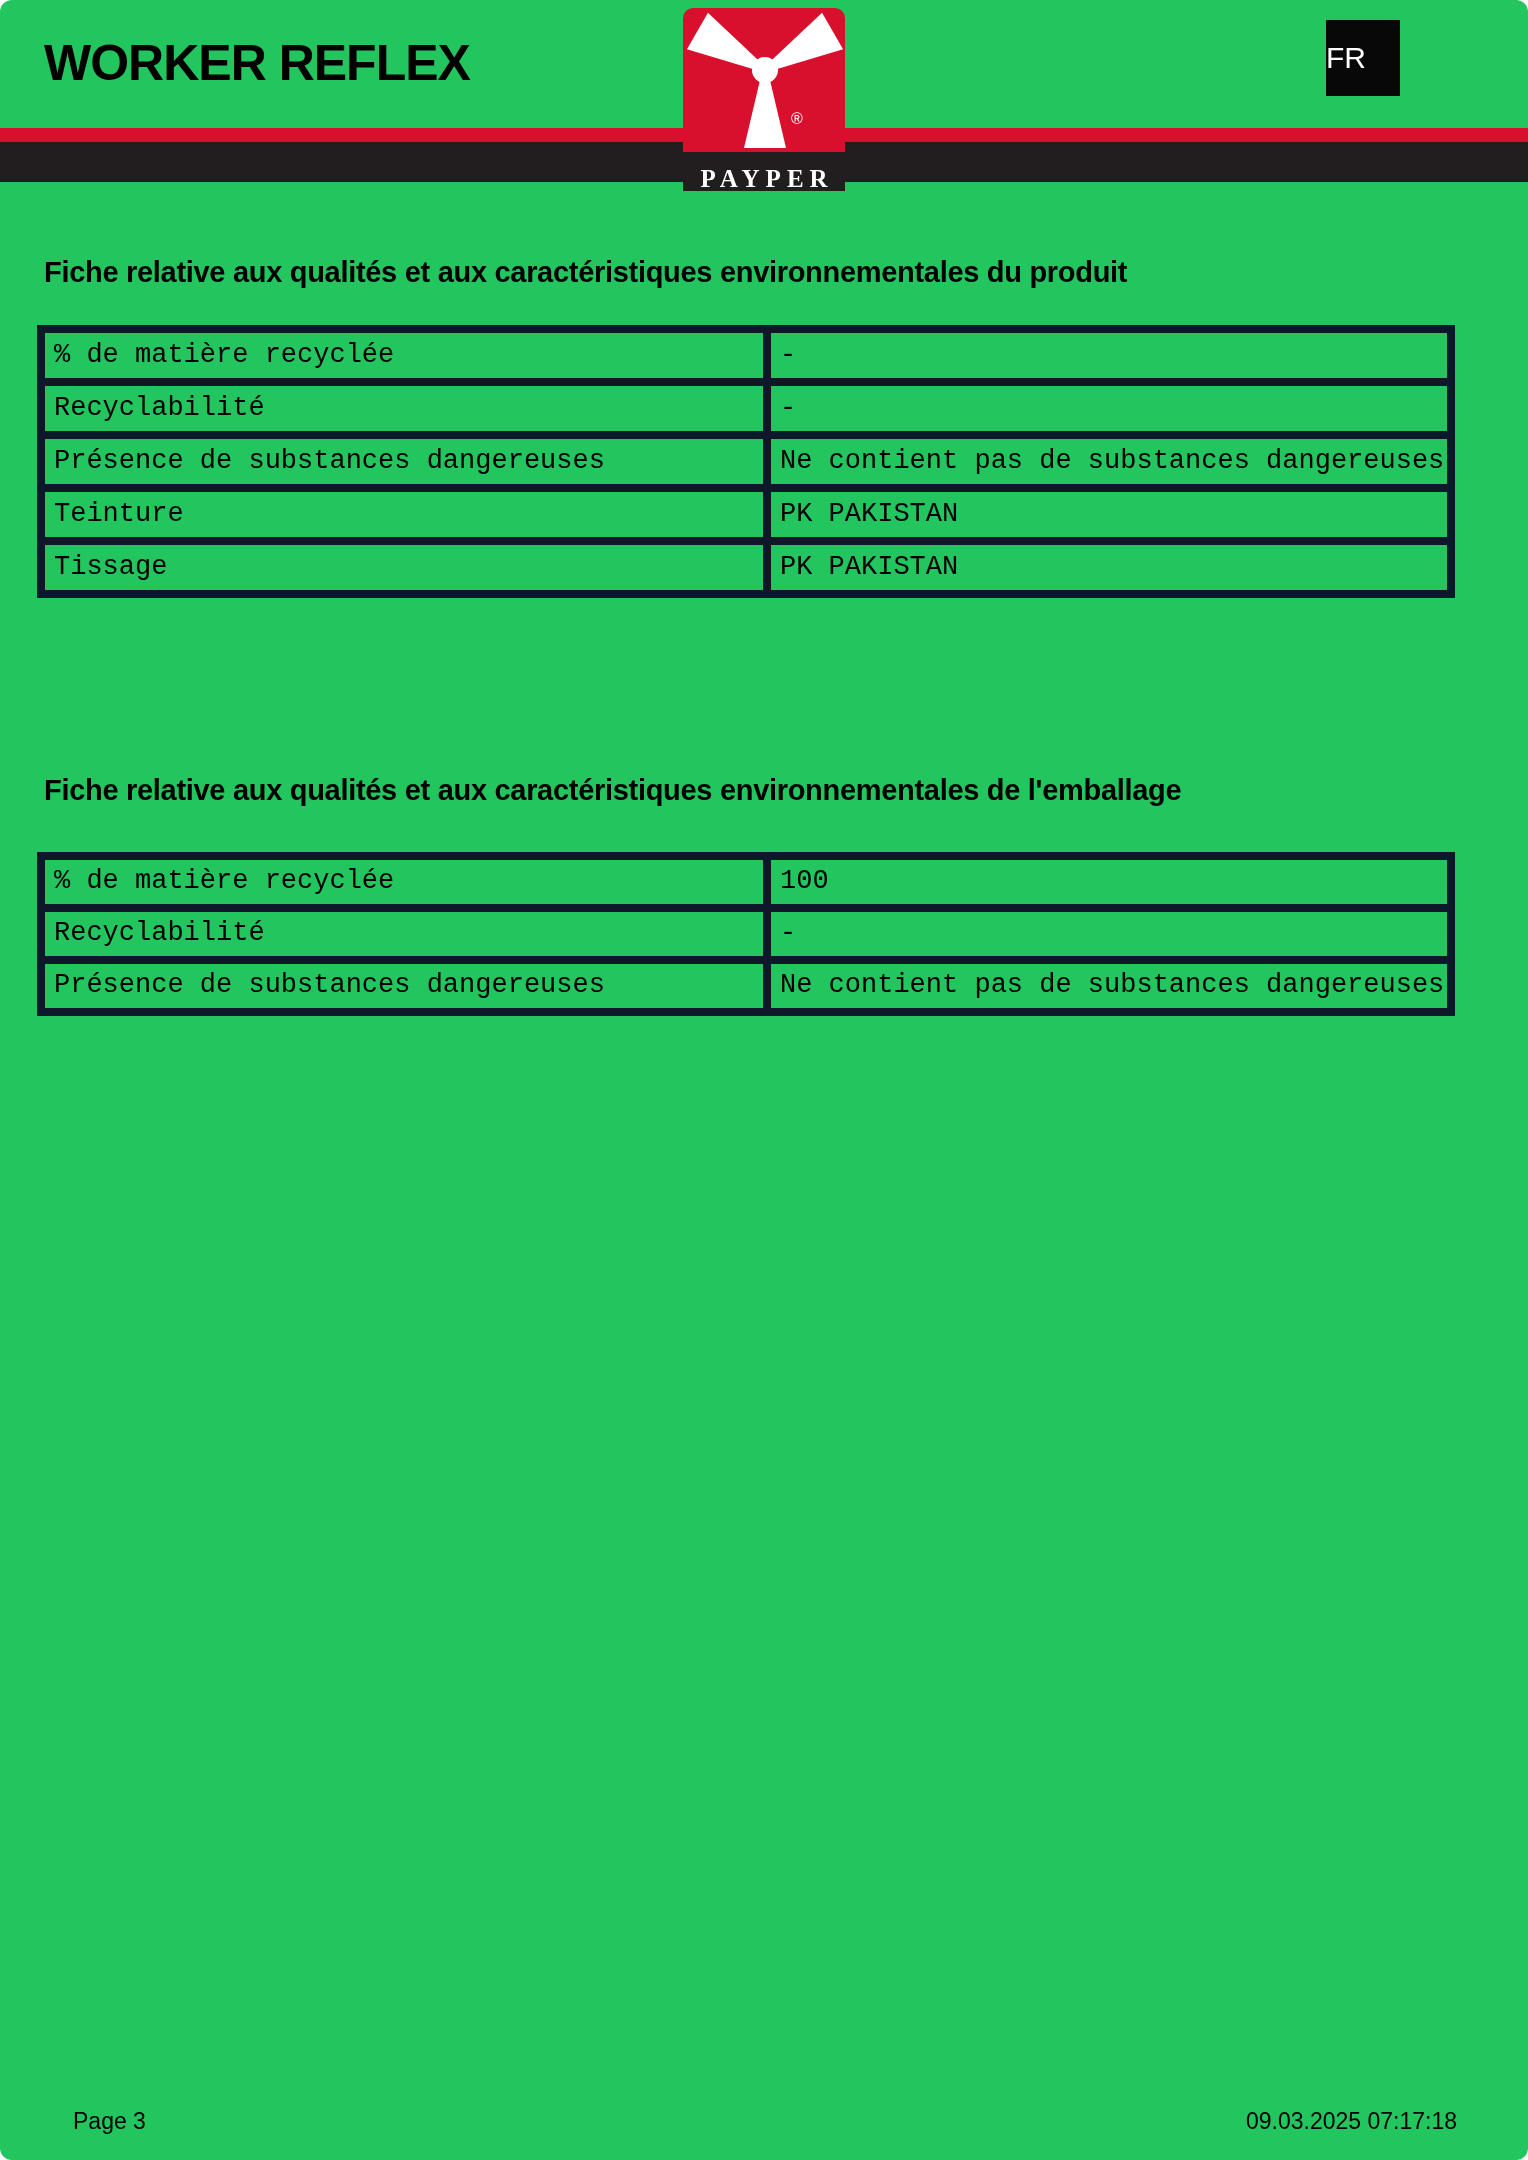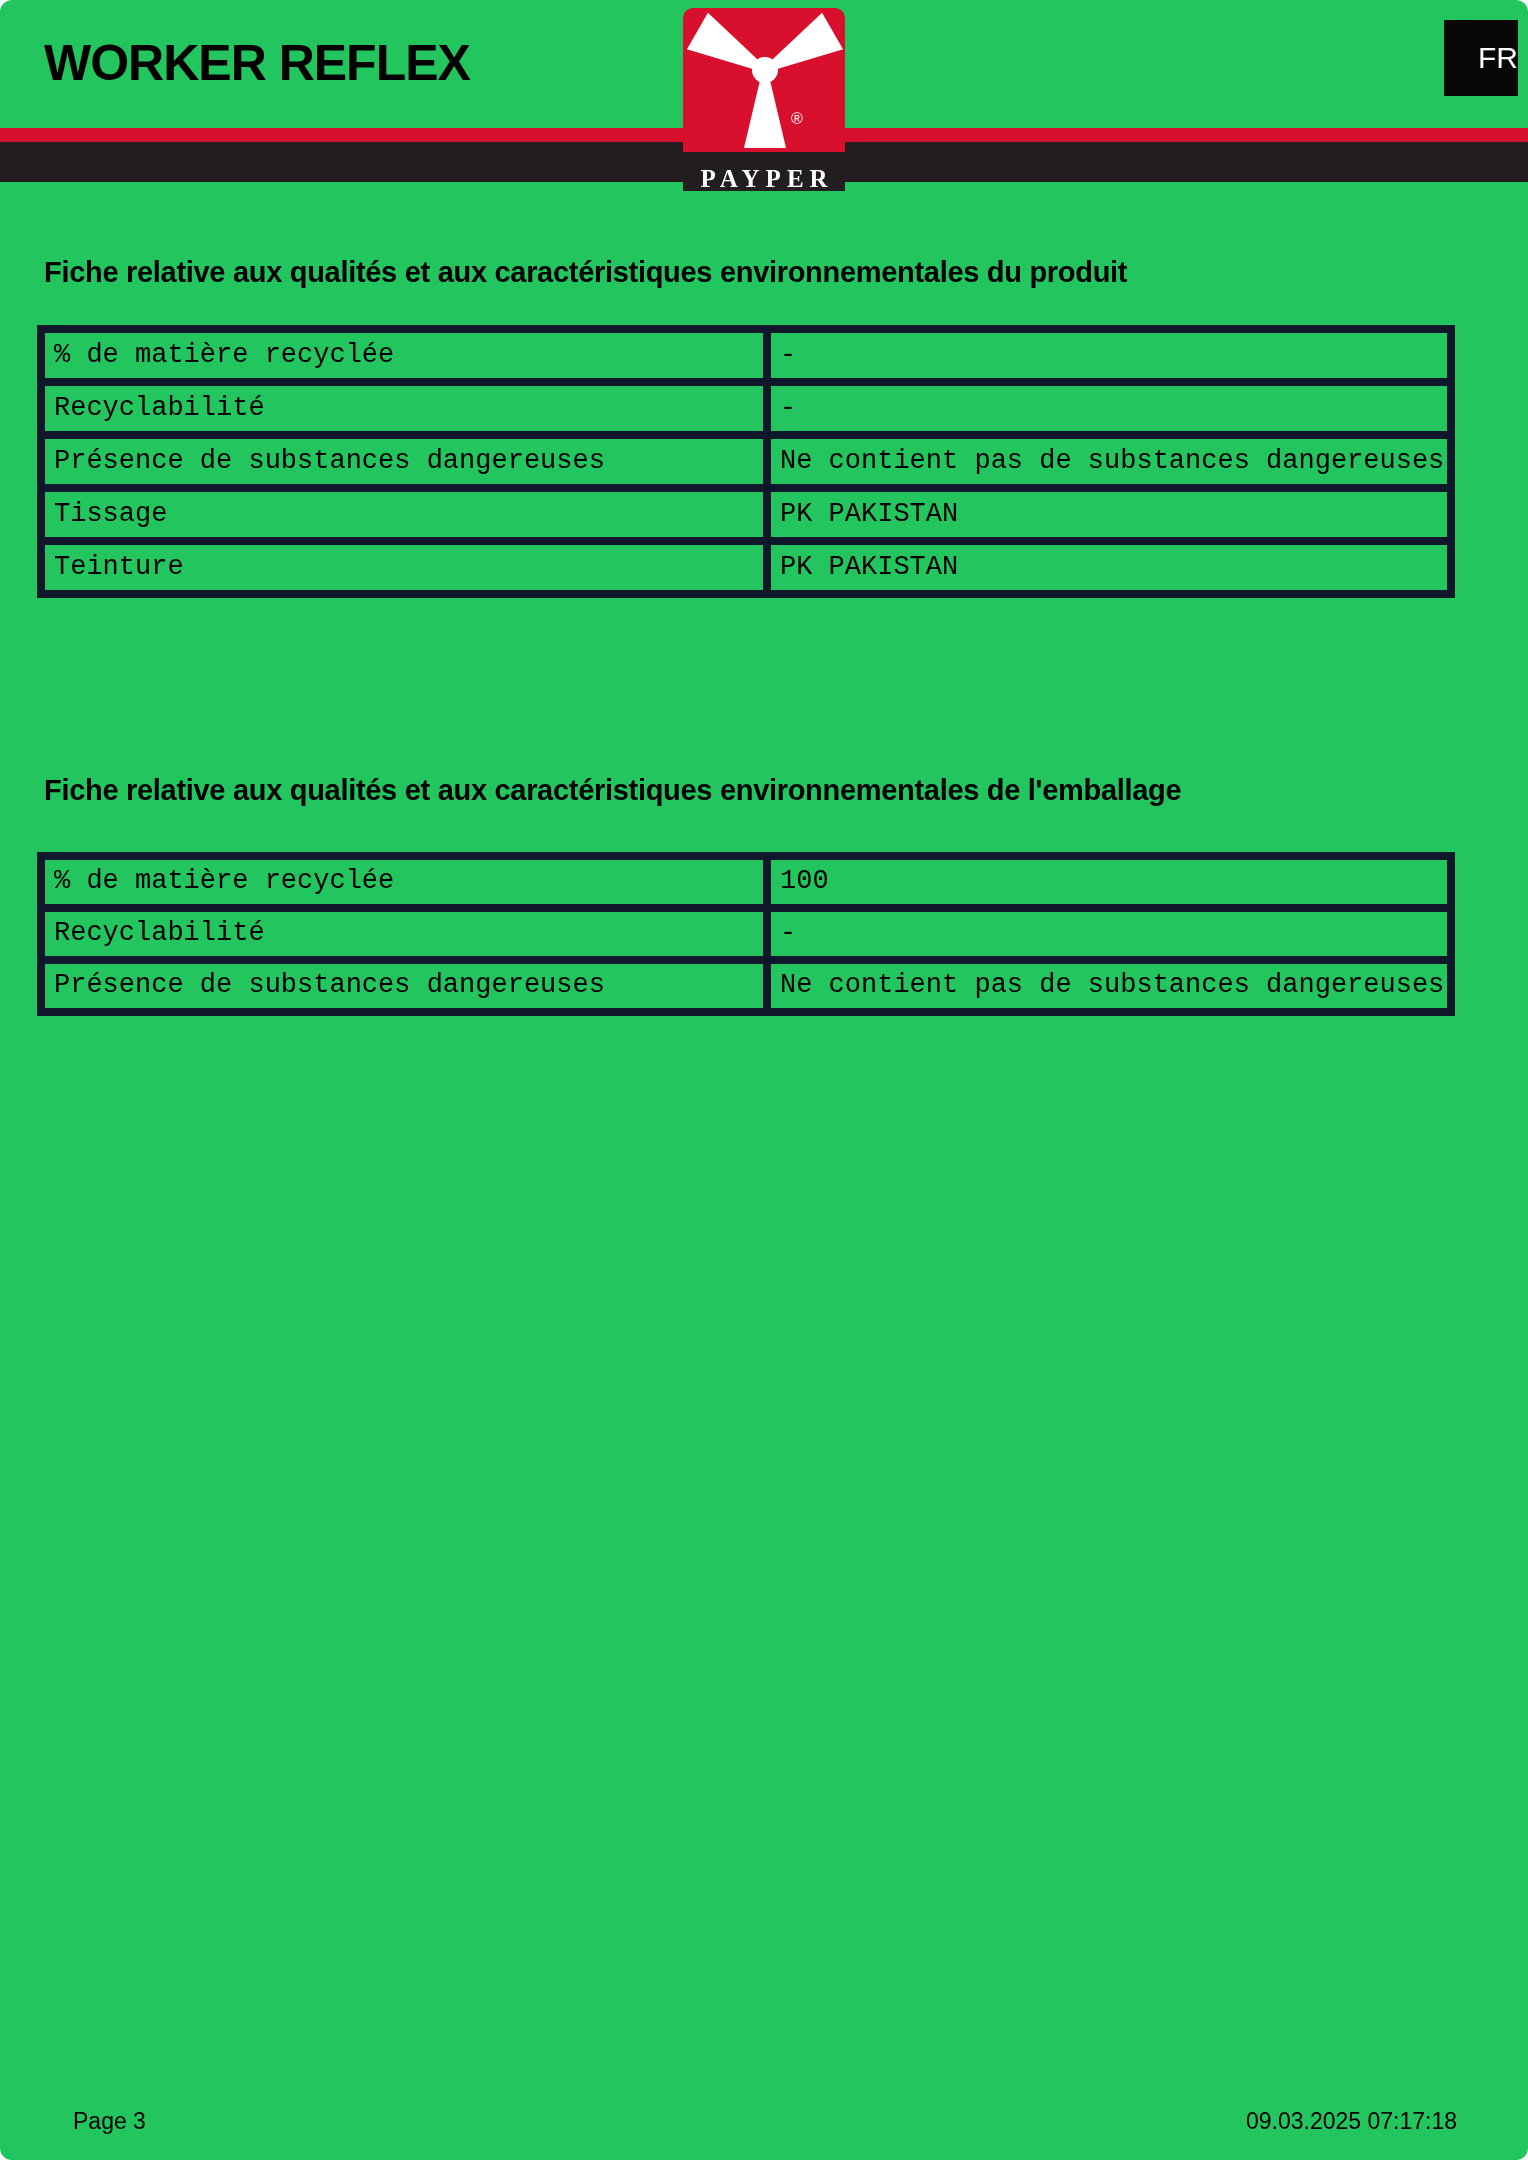--- a/index.html
+++ b/index.html
@@ -4,22 +4,22 @@
 <style>
   :root{ --red:#d8102e; --black:#221e1f; --ink:#000; }
   html,body{margin:0;padding:0;background:#fff;}
   .page{position:relative;width:1528px;height:2160px;background:#22c55e;overflow:hidden;
         font-family:"Liberation Sans",sans-serif;color:var(--ink);border-radius:12px;}
 
   
   .product-title{position:absolute;left:44px;top:34px;font-size:50px;font-weight:700;
                  letter-spacing:-1px;white-space:nowrap;}
   .doc-title{position:absolute;left:875px;top:38px;font-size:47px;font-weight:700;white-space:nowrap;}
-  .fr-badge{position:absolute;left:1444px;top:20px;width:74px;height:76px;background:#080808;
-            color:#fff;display:flex;align-items:center;justify-content:flex-end;font-size:30px;}
+  .fr-badge{position:absolute;left:1326px;top:20px;width:74px;height:76px;background:#080808;
+            color:#fff;display:flex;align-items:center;justify-content:flex-start;font-size:30px;}
   .stripe-red{position:absolute;left:0;top:128px;width:1528px;height:14px;background:var(--red);}
   .stripe-black{position:absolute;left:0;top:142px;width:1528px;height:40px;background:var(--black);}
 
   
   .logo{position:absolute;left:683px;top:8px;width:162px;}
   .logo-red{height:144px;background:var(--red);border-radius:10px 10px 0 0;position:relative;}
   .logo-red svg{display:block;}
   .logo-black{height:39px;background:var(--black);display:flex;align-items:flex-end;justify-content:center;}
   .logo-black span{color:#fff;font-family:"Liberation Serif",serif;font-weight:700;
                    font-size:25px;letter-spacing:6px;padding-left:6px;line-height:1;}
@@ -82,25 +82,25 @@
       </tr>
       <tr>
         <td class="k">Recyclabilité</td>
         <td class="v">-</td>
       </tr>
       <tr>
         <td class="k">Présence de substances dangereuses</td>
         <td class="v">Ne contient pas de substances dangereuses</td>
       </tr>
       <tr>
-        <td class="k">Tissage</td>
+        <td class="k">Teinture</td>
         <td class="v">PK PAKISTAN</td>
       </tr>
       <tr>
-        <td class="k">Teinture</td>
+        <td class="k">Tissage</td>
         <td class="v">PK PAKISTAN</td>
       </tr>
     </tbody>
   </table>
 
   <div class="section-heading" id="heading-2">Fiche relative aux qualités et aux caractéristiques environnementales de l'emballage</div>
   <table class="sheet" id="table-2">
     <tbody>
       <tr>
         <td class="k">% de matière recyclée</td>

